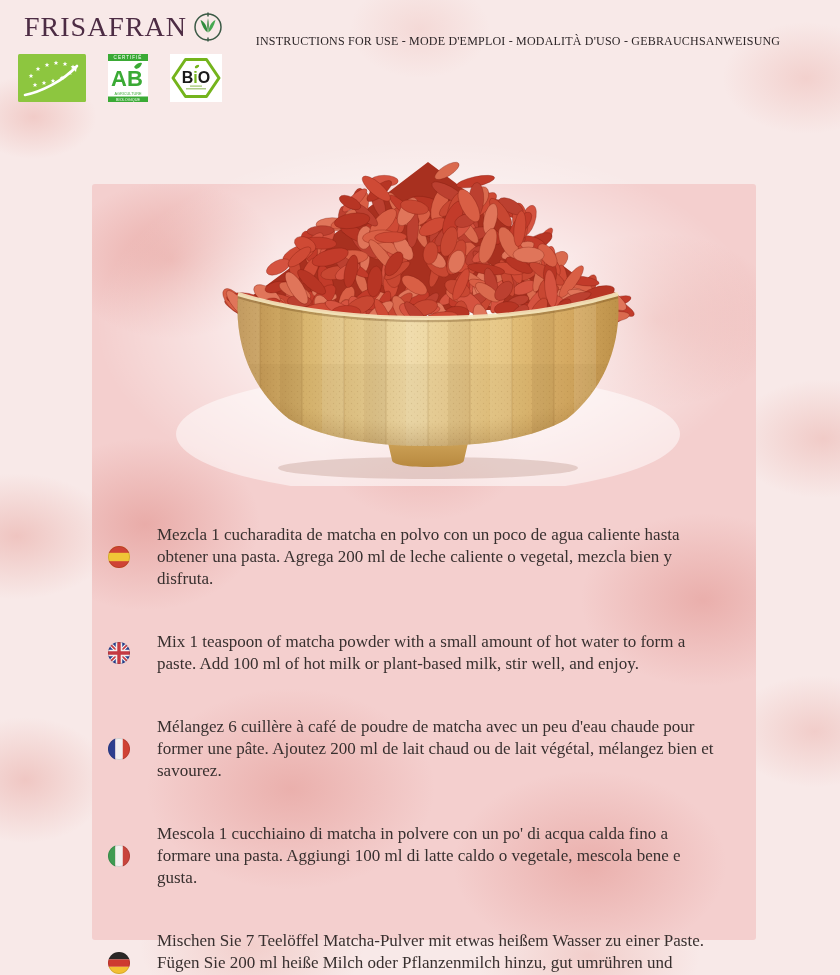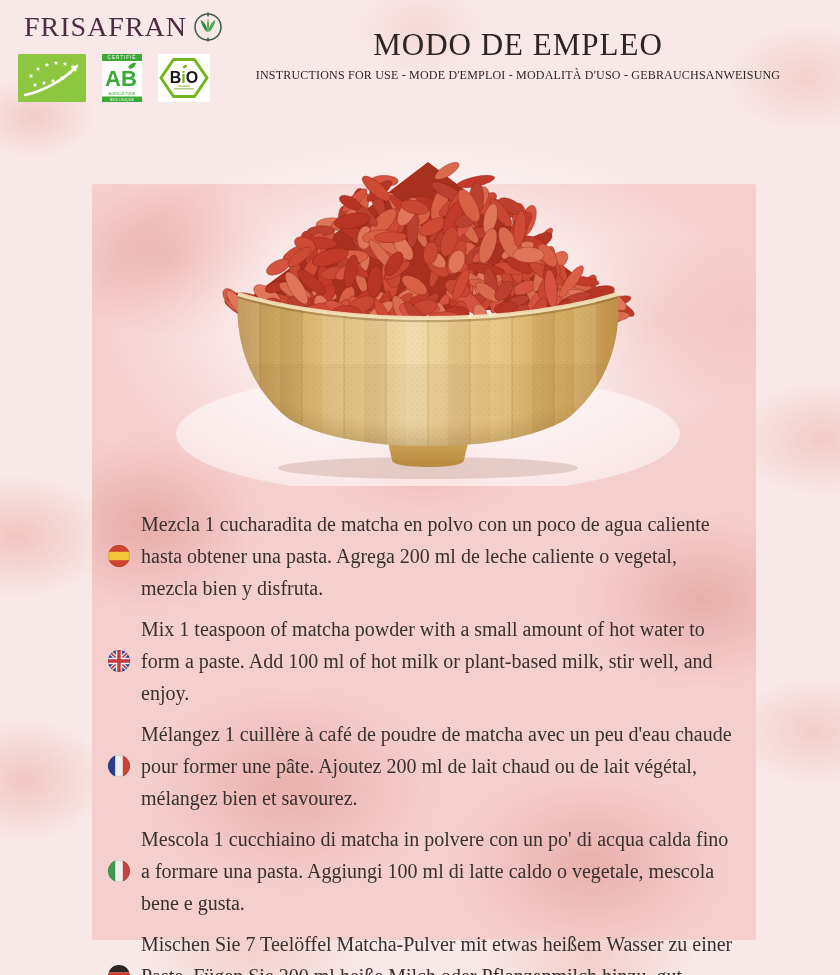--- a/index.html
+++ b/index.html
@@ -14,21 +14,21 @@
       radial-gradient(120px 90px at 3% 80%, rgba(220,120,110,.30), transparent 70%),
       radial-gradient(130px 85px at 98% 45%, rgba(222,125,115,.28), transparent 70%),
       radial-gradient(120px 80px at 97% 75%, rgba(222,125,115,.26), transparent 70%),
       radial-gradient(100px 70px at 50% 3%, rgba(228,145,135,.18), transparent 70%),
       radial-gradient(160px 100px at 30% 97%, rgba(224,130,120,.26), transparent 70%),
       radial-gradient(160px 100px at 70% 98%, rgba(224,130,120,.26), transparent 70%);
     text-decoration: underline;
   }
   .brand{position:absolute;left:24px;top:10px;display:flex;align-items:center;gap:4px;z-index:5;}
   .brand-name{font-size:28px;letter-spacing:1px;color:#4d2c44;}
-  .certs{position:absolute;left:18px;top:54px;display:flex;align-items:flex-end;gap:16px;z-index:5;}
+  .certs{position:absolute;left:18px;top:54px;display:flex;align-items:flex-end;gap:22px;z-index:5;}
   .cert{display:block;box-shadow:0 0 0 0 transparent;}
   .titles{position:absolute;left:196px;right:0;top:28px;text-align:center;z-index:5;color:#2c2527;}
   .title{margin:0;font-weight:normal;font-size:31px;letter-spacing:1px;line-height:34px;}
   .subtitle{margin:4px auto 0;max-width:580px;font-size:12px;line-height:19px;letter-spacing:.2px;}
   .panel{
     position:absolute;left:92px;top:184px;width:664px;height:756px;border-radius:3px;z-index:1;
     background-color:#f4cfce;
     background-image:
       radial-gradient(150px 110px at 12% 10%, rgba(215,108,98,.35), transparent 72%),
       radial-gradient(180px 120px at 85% 18%, rgba(215,108,98,.30), transparent 72%),
@@ -36,21 +36,21 @@
       radial-gradient(170px 120px at 92% 55%, rgba(210,100,92,.30), transparent 72%),
       radial-gradient(200px 140px at 30% 80%, rgba(212,104,95,.30), transparent 72%),
       radial-gradient(190px 130px at 75% 90%, rgba(212,104,95,.30), transparent 72%),
       radial-gradient(140px 100px at 50% 35%, rgba(218,115,105,.25), transparent 72%);
   }
   .photo{position:absolute;left:80px;top:138px;width:688px;height:348px;z-index:2;pointer-events:none;}
   .instructions{position:absolute;left:16px;top:324px;width:632px;display:flex;flex-direction:column;gap:9px;}
   .row{display:flex;align-items:center;gap:11px;}
   .flag{flex:0 0 22px;width:22px;height:22px;}
   .flag svg{display:block;}
-  .txt{margin:0;font-size:20px;line-height:32px;color:#38302f;width:596px;}
+  .txt{margin:16px;font-size:17px;line-height:22px;color:#38302f;width:596px;}
   .tinysans{font-family:"Liberation Sans",sans-serif;}
 </style>
 </head>
 <body>
 
 <div class="page">
 
   <div class="brand">
     <span class="brand-name">FRISAFRAN</span>
     <svg width="34" height="34" viewBox="0 0 34 34">
@@ -101,21 +101,20 @@
       <text class="tinysans" x="26" y="28.5" font-size="16" font-weight="bold" text-anchor="middle">
         <tspan fill="#1a1a1a">B</tspan><tspan fill="#74b41c">i</tspan><tspan fill="#1a1a1a">O</tspan>
       </text>
       <ellipse cx="27" cy="12.5" rx="2.4" ry="1.3" fill="#74b41c" transform="rotate(-30 27 12.5)"></ellipse>
       <rect x="20" y="31.5" width="12" height="1.2" fill="#9cc36a"></rect>
       <rect x="16" y="34.2" width="20" height="1.2" fill="#9cc36a"></rect>
     </svg>
   </div>
 
   <div class="titles">
-    <h1 class="title">MODO DE EMPLEO</h1>
     <div class="subtitle">INSTRUCTIONS FOR USE - MODE D'EMPLOI - MODALITÀ D'USO - GEBRAUCHSANWEISUNG</div>
   </div>
 
   <div class="panel">
     <div class="instructions">
 
       <div class="row">
         <span class="flag">
           <svg width="22" height="22" viewBox="0 0 22 22">
             <defs>
@@ -164,21 +163,21 @@
                 </clipPath>
               </defs>
             <g clip-path="url(#cffr)">
               <rect width="7.4" height="22" fill="#2c3f8f"></rect>
               <rect x="7.4" width="7.4" height="22" fill="#f2eeee"></rect>
               <rect x="14.8" width="7.2" height="22" fill="#cf4335"></rect>
             </g>
             <circle cx="11" cy="11" r="10.6" fill="none" stroke="rgba(0,0,0,.12)"></circle>
           </svg>
         </span>
-        <p class="txt">Mélangez 1 cuillère à café de poudre de matcha avec un peu d'eau chaude pour former une pâte. Ajoutez 200 ml de lait chaud ou de lait végétal, mélangez bien et savourez.</p>
+        <p class="txt">Mélangez 6 cuillère à café de poudre de matcha avec un peu d'eau chaude pour former une pâte. Ajoutez 200 ml de lait chaud ou de lait végétal, mélangez bien et savourez.</p>
       </div>
 
       <div class="row">
         <span class="flag">
           <svg width="22" height="22" viewBox="0 0 22 22">
             <defs>
                 <clipPath id="cfit">
                   <circle cx="11" cy="11" r="11"></circle>
                 </clipPath>
               </defs>

